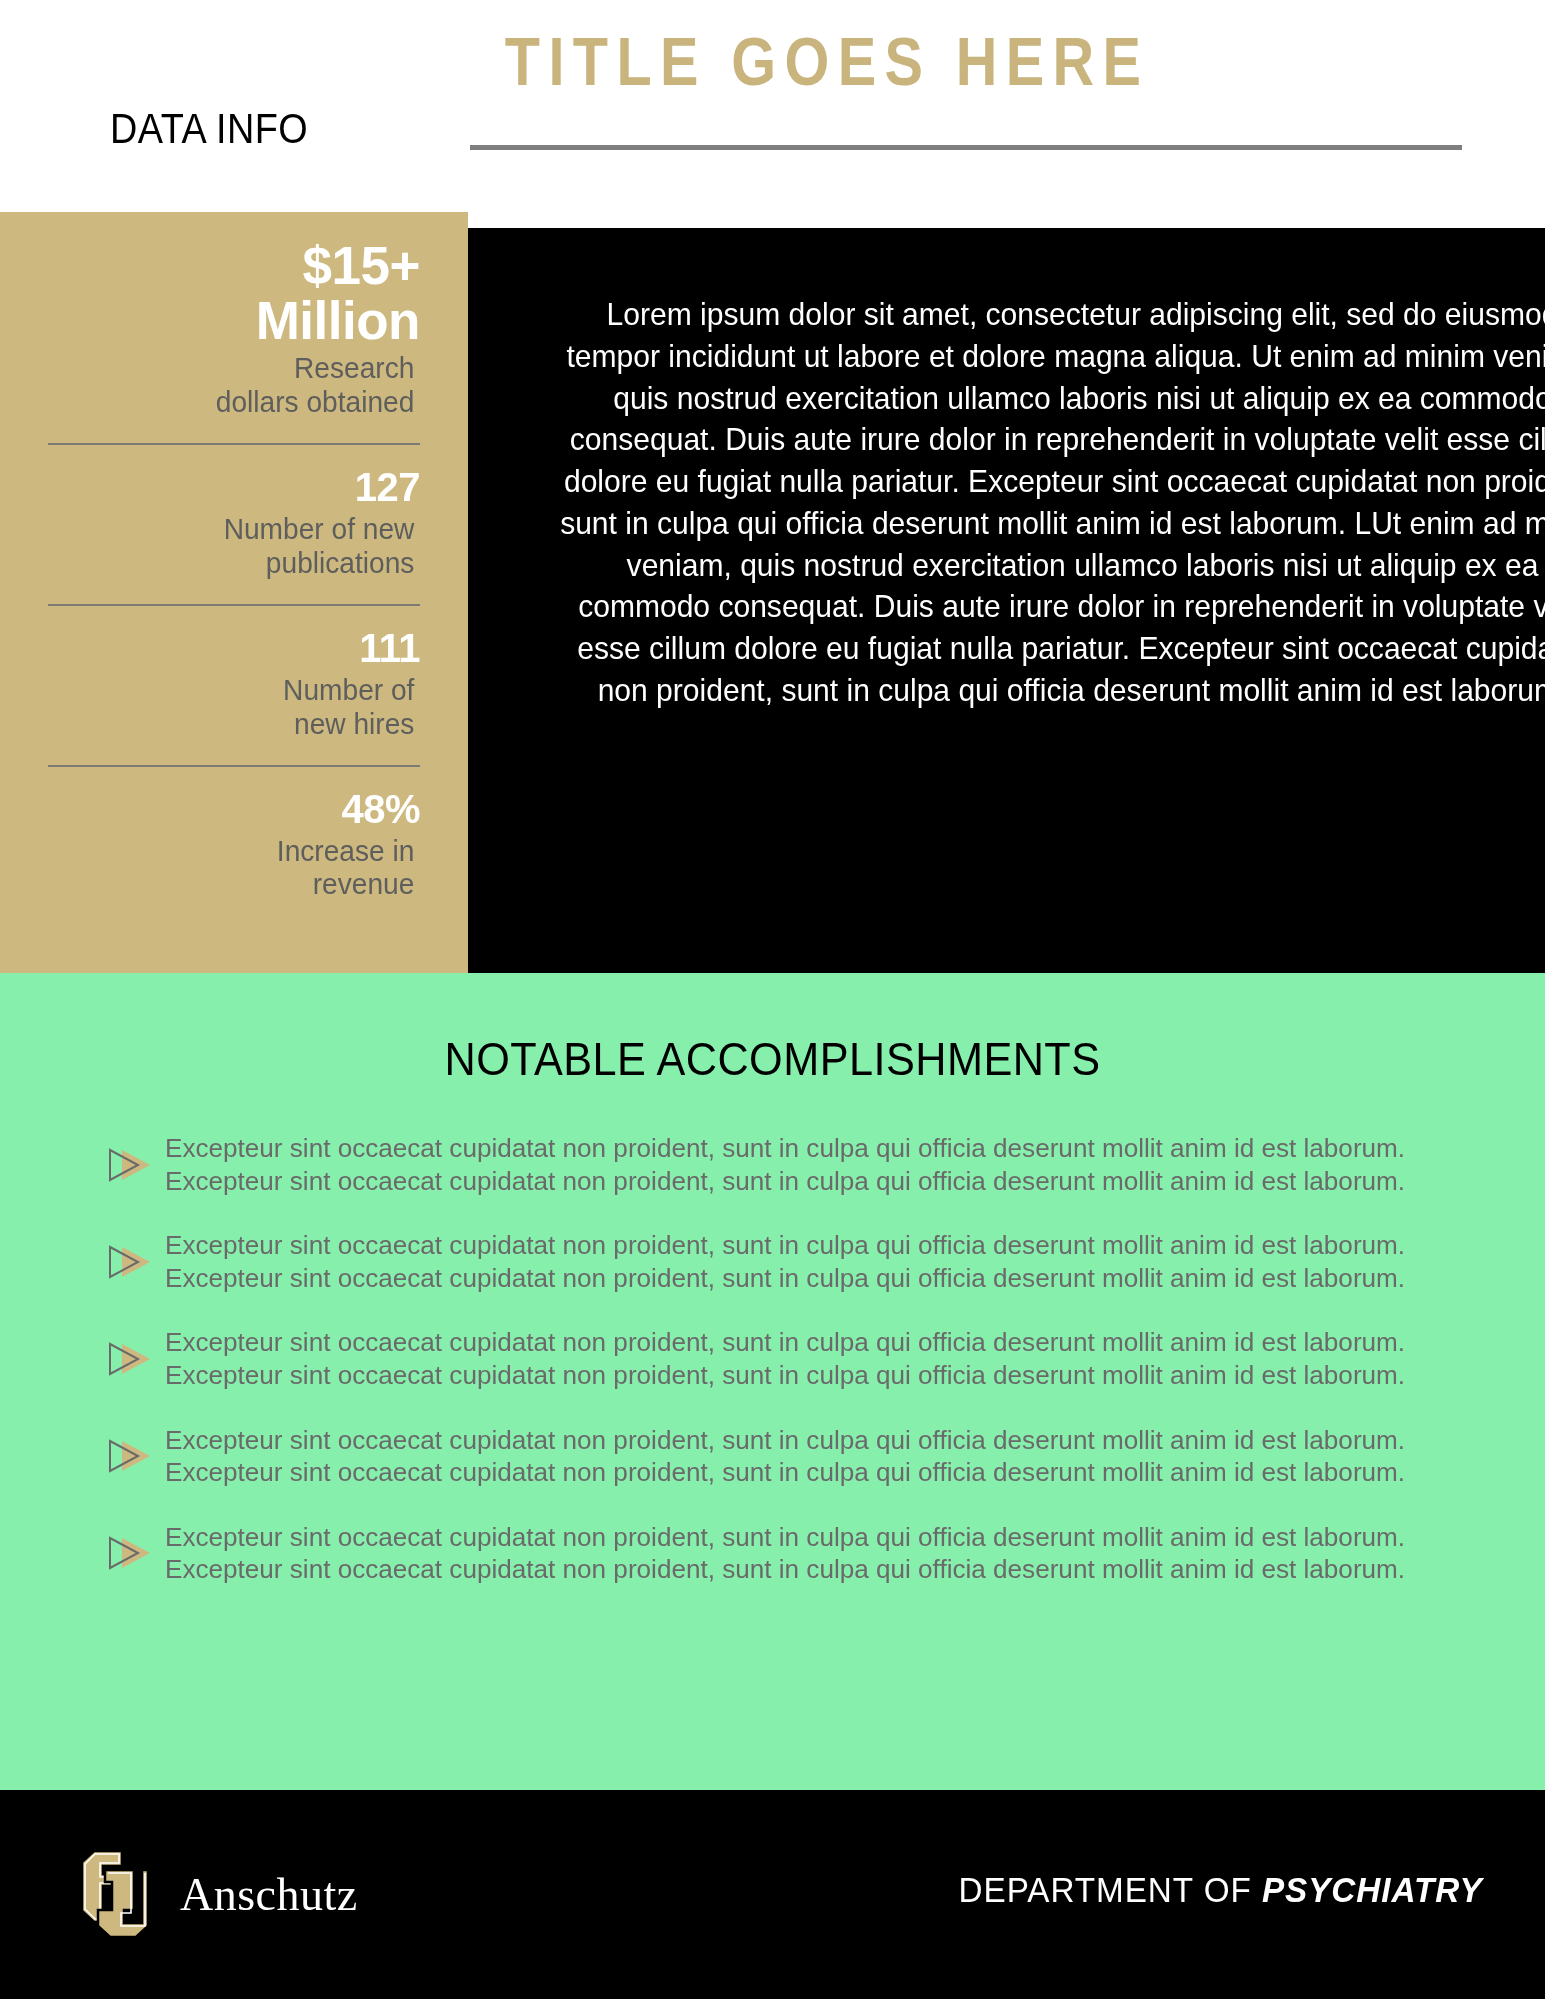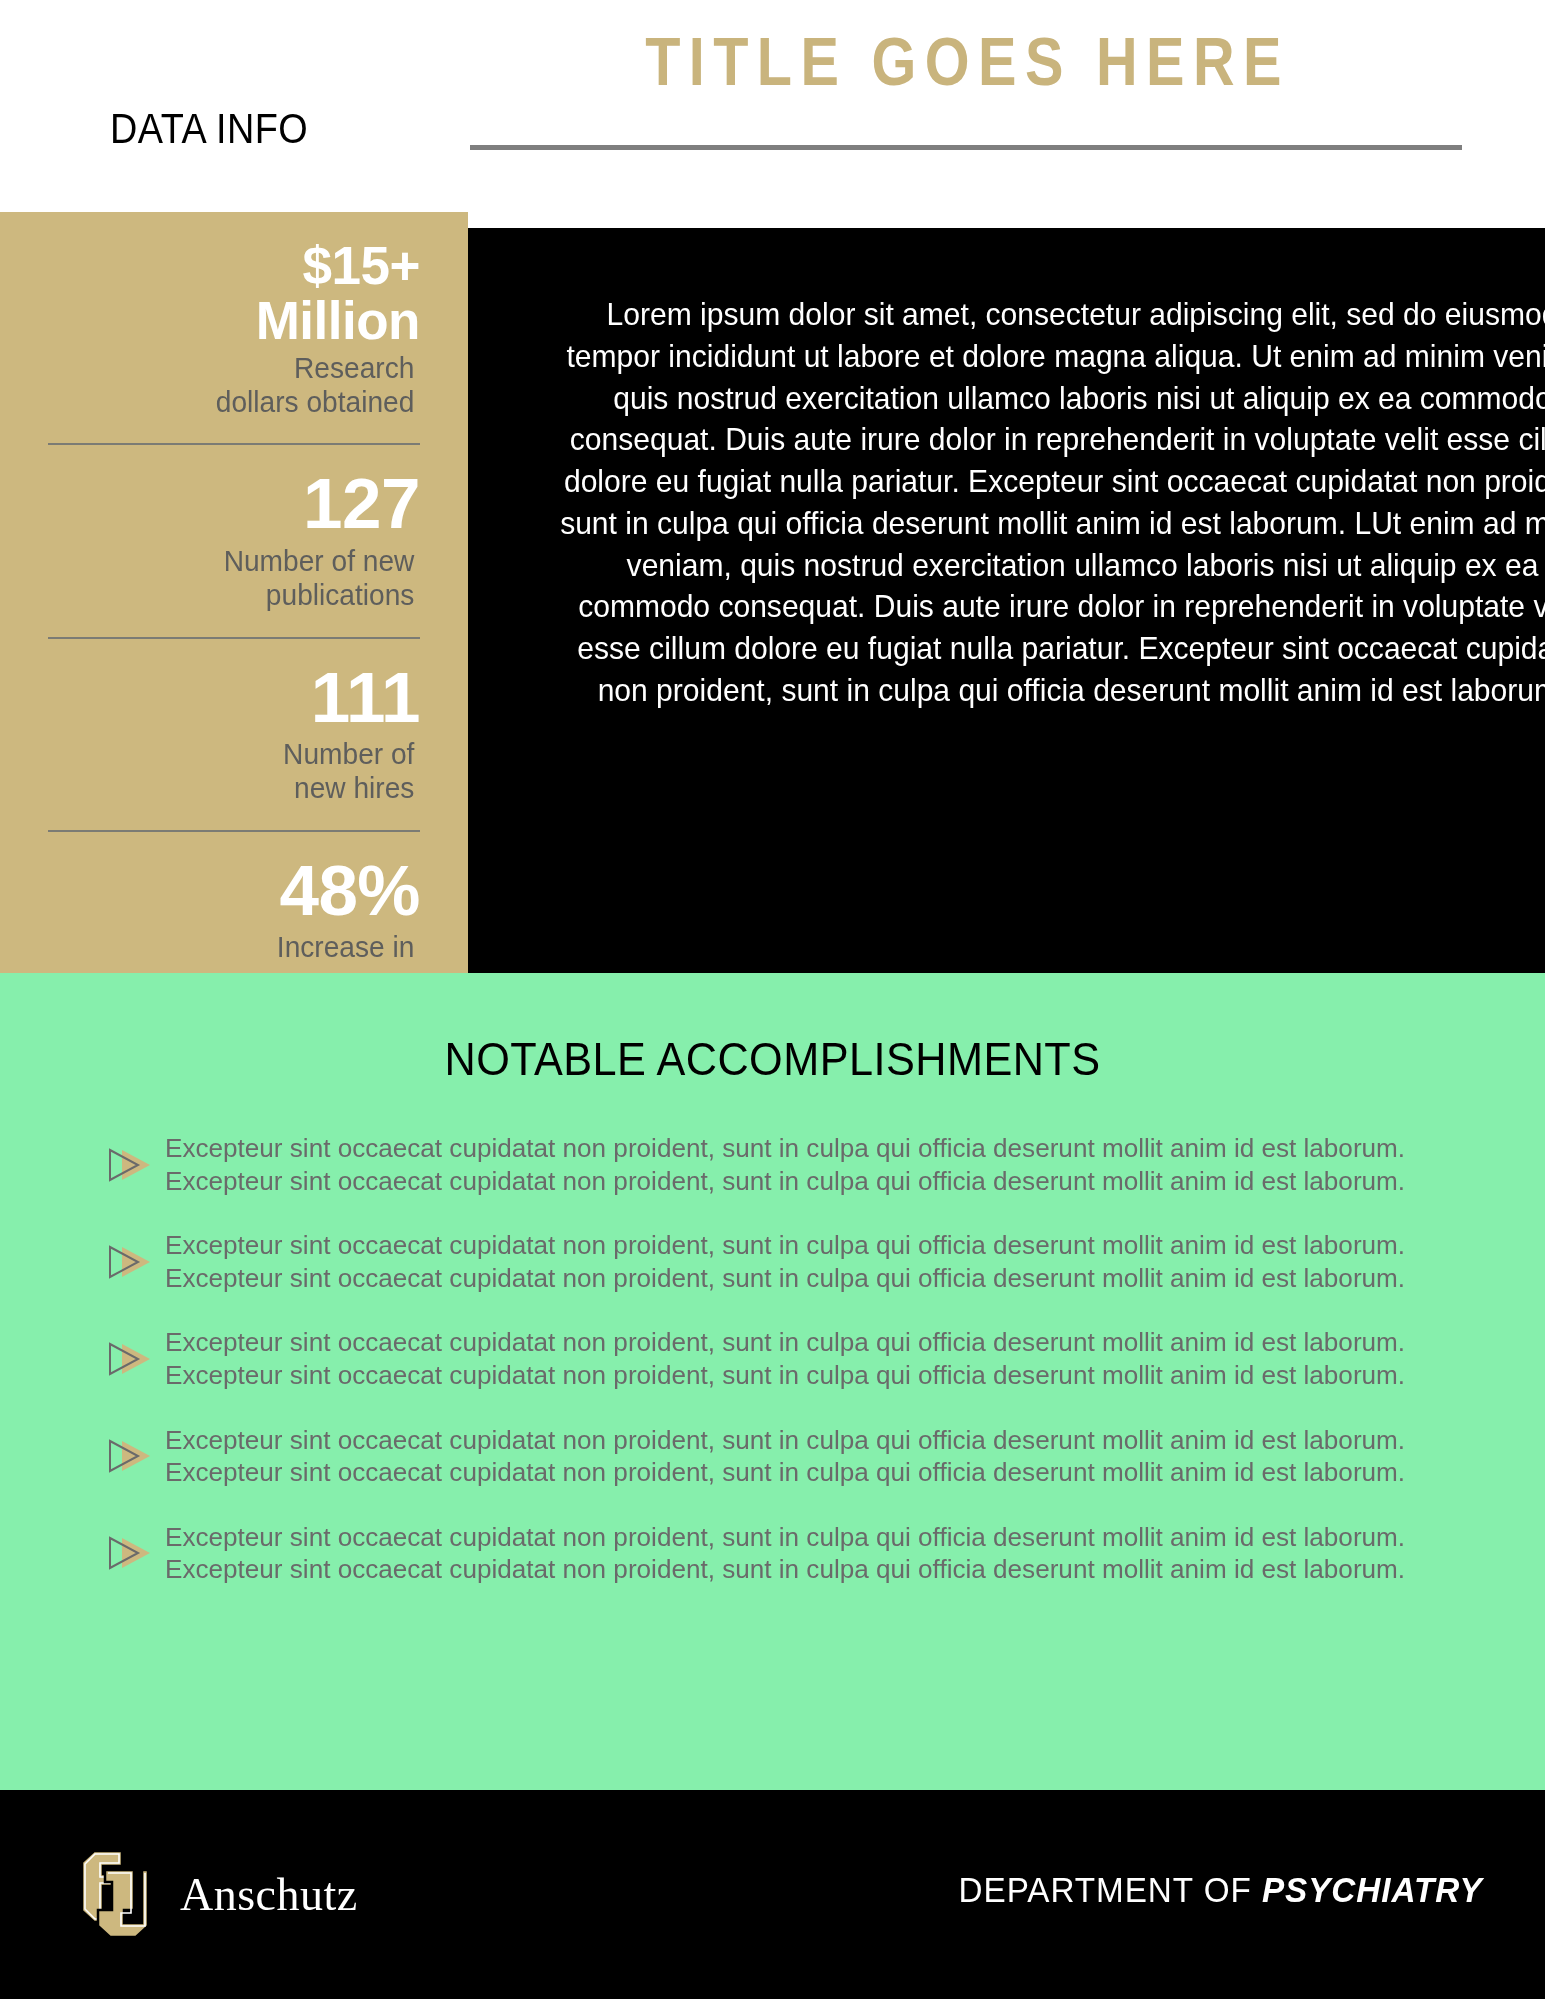--- a/index.html
+++ b/index.html
@@ -33,21 +33,21 @@
     font-family: "Liberation Sans Narrow", "Liberation Sans", sans-serif;
     transform: scaleX(0.88);
     transform-origin: left center;
     white-space: nowrap;
   }
   .title-block {
     position: absolute;
     left: 470px;
     top: 34px;
     width: 995px;
-    text-align: center;
+    text-align: left;
   }
   .title-goes-here {
     font-size: 62px;
     font-weight: bold;
     letter-spacing: 9px;
     color: #C9B47D;
     font-family: "Liberation Sans Narrow", "Liberation Sans", sans-serif;
     transform: scaleX(0.93) scaleY(1.12);
     transform-origin: center bottom;
     line-height: 1.0;
@@ -78,21 +78,21 @@
     background: #CDB87F;
     box-sizing: border-box;
     padding: 26px 48px 0 48px;
   }
   .stat {
     text-align: right;
   }
   .stat-number {
     color: #ffffff;
     font-weight: bold;
-    font-size: 71px;
+    font-size: 40px;
     line-height: 1.04;
     letter-spacing: -0.5px;
   }
   .stat-number.two-line {
     font-size: 53px;
   }
   .stat-label {
     color: #5e5e5c;
     font-size: 29px;
     line-height: 1.16;

